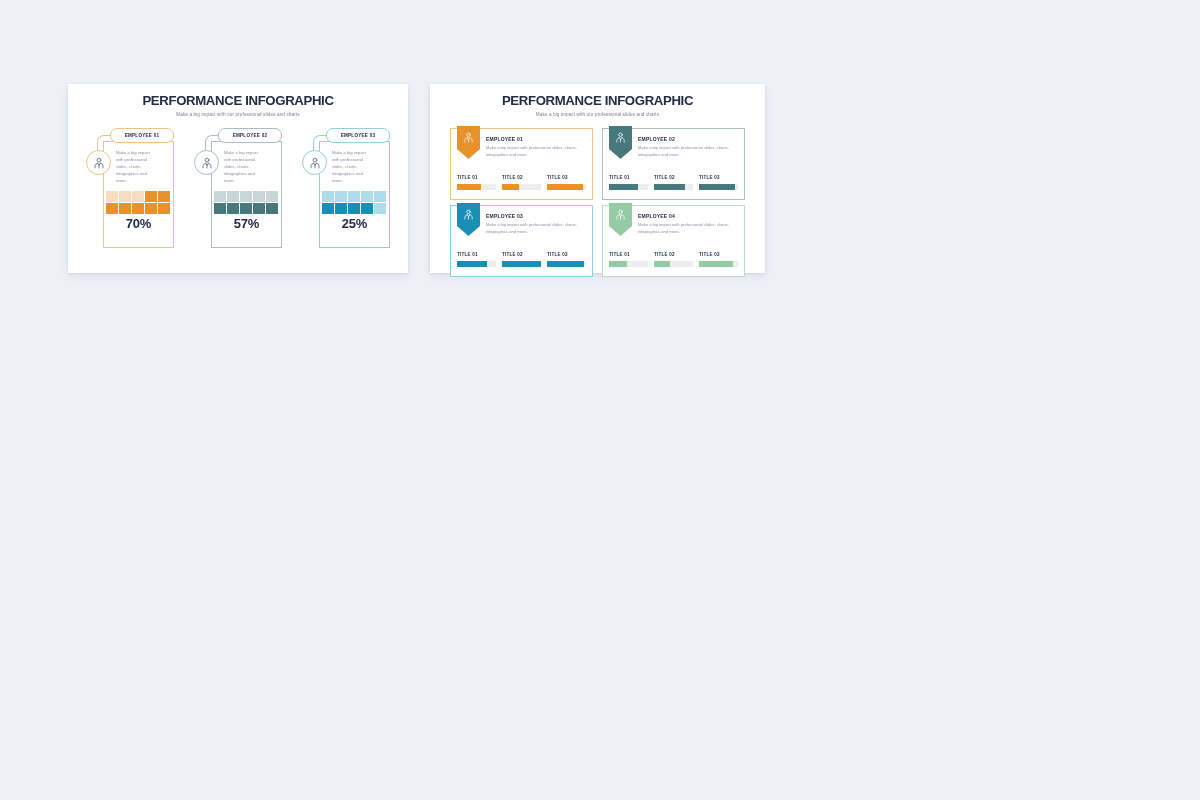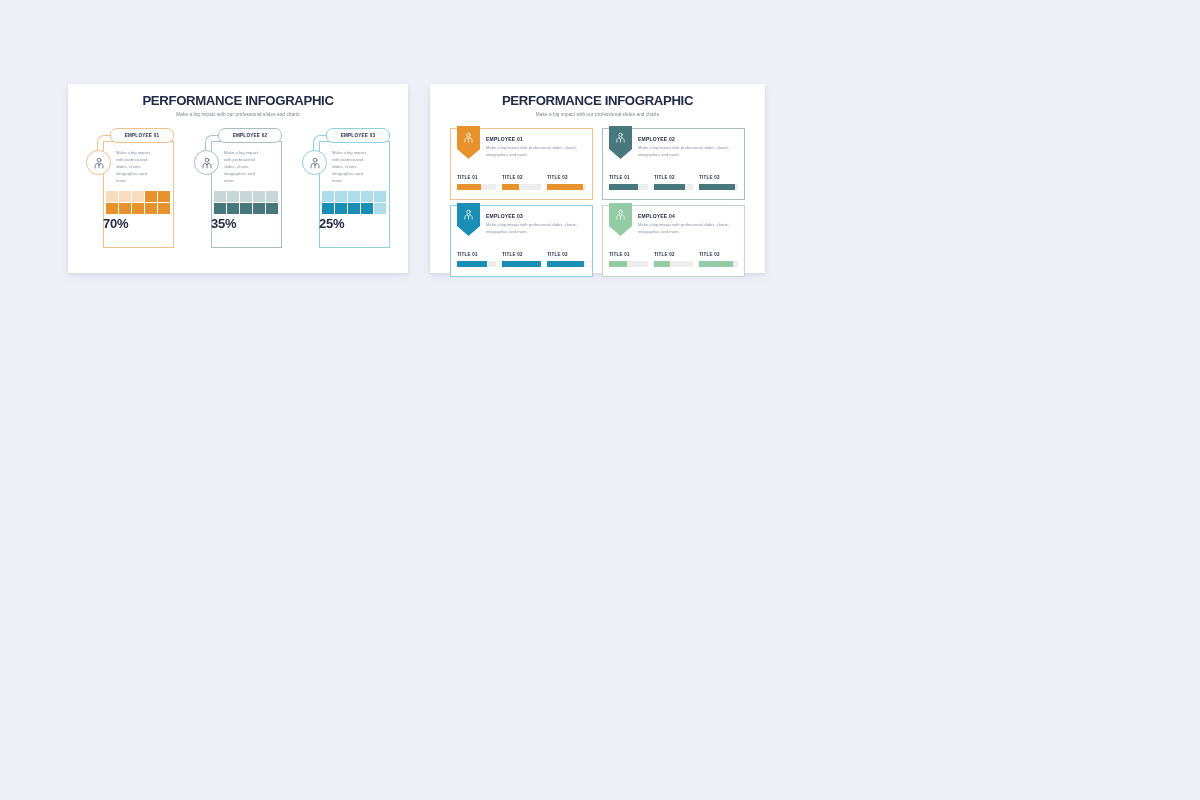--- a/index.html
+++ b/index.html
@@ -112,21 +112,21 @@
     display: grid;
     grid-template-columns: repeat(5, 12px);
     grid-auto-rows: 11px;
     gap: 1px;
   }
   .cell { width: 12px; height: 11px; }
   .pct {
     position: absolute;
     left: 17px; top: 88px;
     width: 71px;
-    text-align: left;
+    text-align: center;
     font-size: 13px;
     font-weight: bold;
     color: #242b47;
     letter-spacing: -0.2px;
   }
 
   
   .cards-right {
     position: absolute;
     left: 20px; top: 44px;
@@ -259,21 +259,21 @@
               <div class="cell" style="background:#C7D6D7"></div>
               <div class="cell" style="background:#C7D6D7"></div>
               <div class="cell" style="background:#C7D6D7"></div>
               <div class="cell" style="background:#47797C"></div>
               <div class="cell" style="background:#47797C"></div>
               <div class="cell" style="background:#47797C"></div>
               <div class="cell" style="background:#47797C"></div>
               <div class="cell" style="background:#47797C"></div>
             </div>
           </div>
-          <div class="pct">35%</div>
+          <div class="pct">57%</div>
         </div>
         <div class="lcard">
           <div class="elbow" style="border-color:#8FD0E2"></div>
           <div class="lcard-body" style="border-color:#8FD0E2"></div>
           <div class="lcard-tab" style="border-color:#8FD0E2">
             <span>EMPLOYEE 03</span>
           </div>
           <div class="lcard-icon" style="border-color:#8FD0E2">
             <svg class="person-svg" width="14" height="14" viewBox="0 0 24 24" fill="none" stroke="#5b6280" stroke-width="1.4" stroke-linecap="round" stroke-linejoin="round">
               <circle cx="12" cy="7" r="3.2"></circle>

